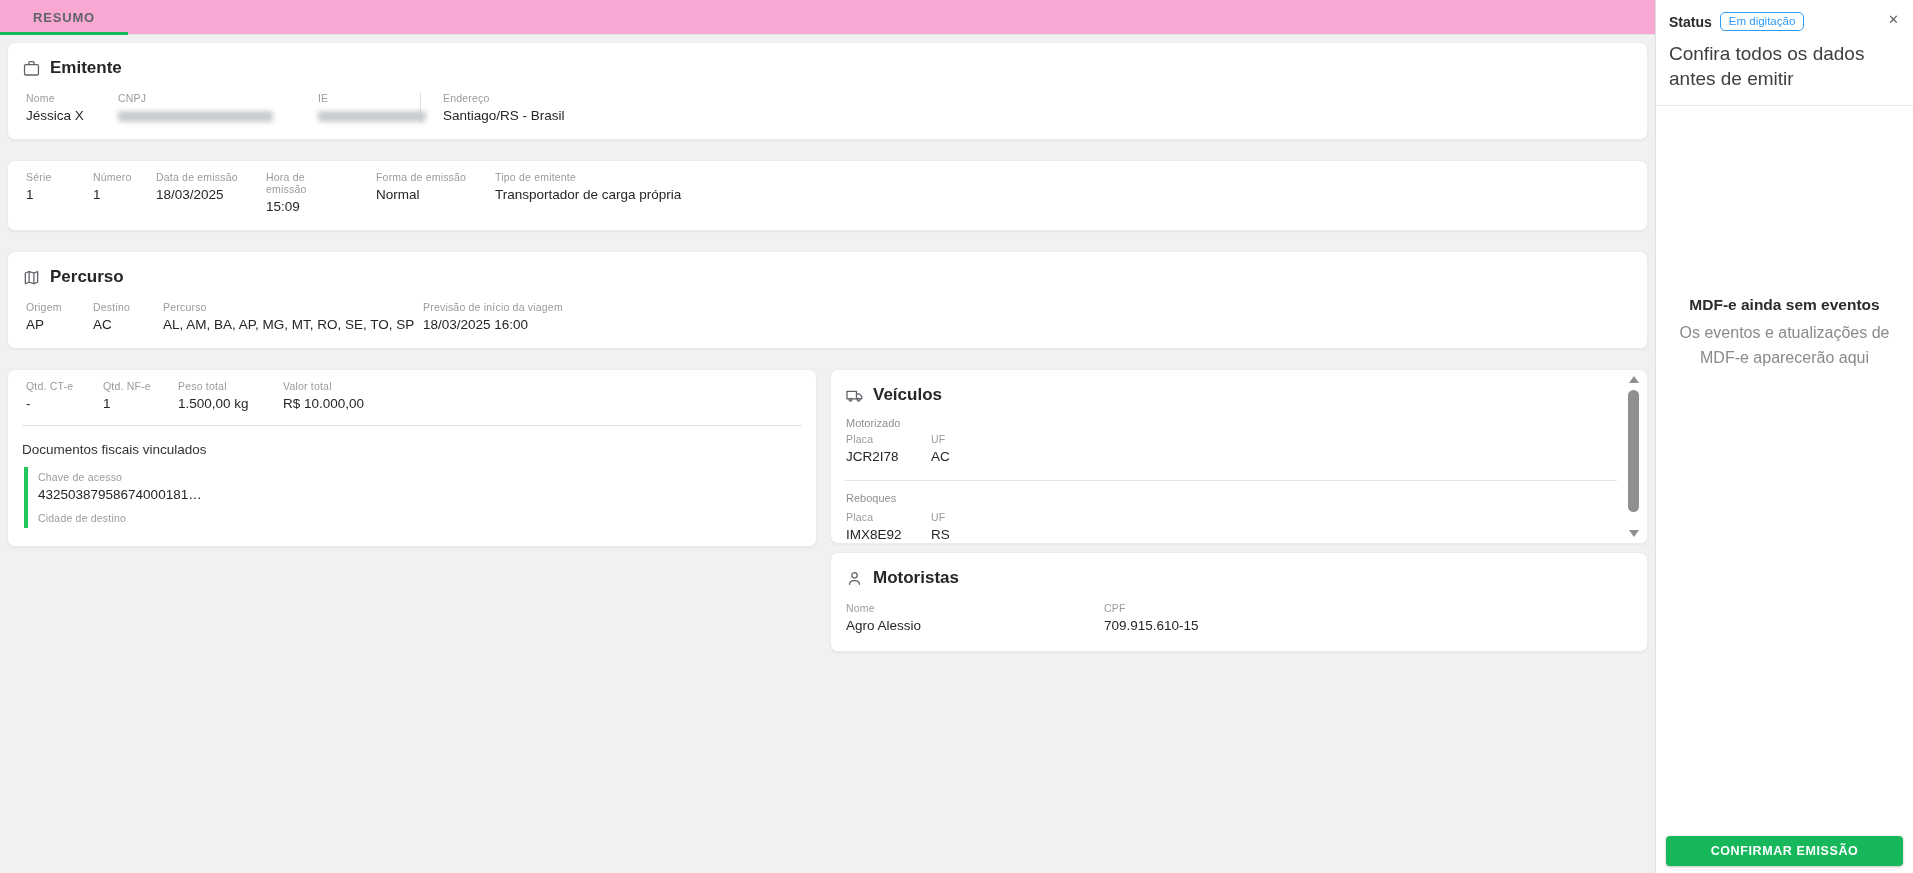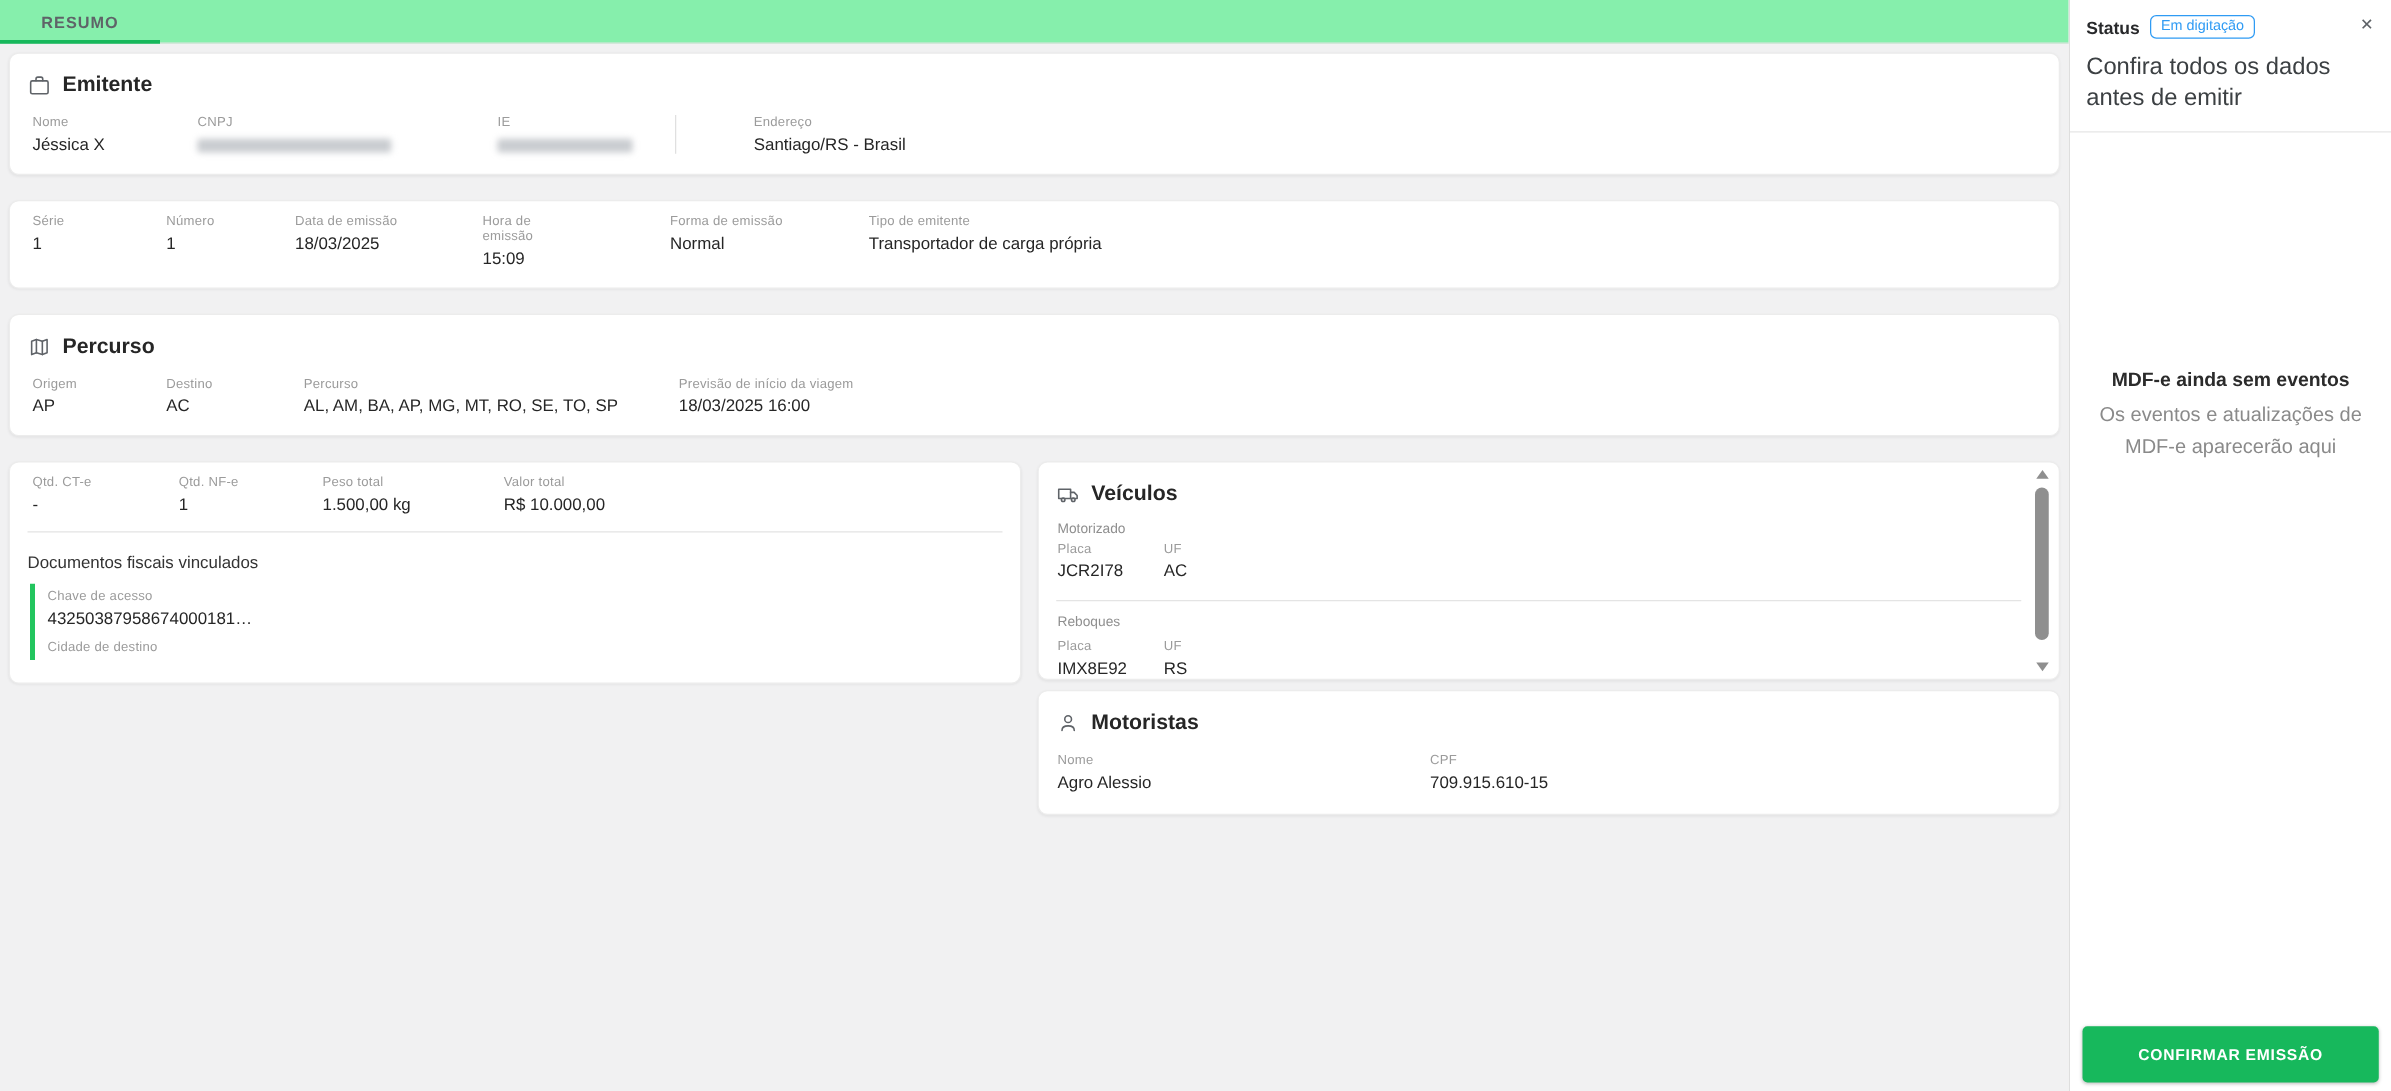--- a/index.html
+++ b/index.html
@@ -4,37 +4,37 @@
 <style>
   * { margin:0; padding:0; box-sizing:border-box; }
   html,body { width:1913px; height:873px; overflow:hidden;
     font-family:"Liberation Sans", sans-serif; background:#fff; color:#2b2b2b; }
 
   .app { position:relative; width:1913px; height:873px; }
 
   
   .main { position:absolute; left:0; top:0; width:1655px; height:873px;
     background:#f1f1f2; }
-  .tabbar { height:35px; background:#86efac; border-bottom:1px solid #e4e4e4;
+  .tabbar { height:35px; background:#f9a8d4; border-bottom:1px solid #e4e4e4;
     display:flex; }
   .tab { width:128px; height:35px; display:flex; align-items:center; justify-content:center;
     position:relative; cursor:pointer; }
   .tab-label { font-size:13px; font-weight:bold; color:#5f6368; letter-spacing:.8px; }
   .tab-underline { position:absolute; left:0; right:0; bottom:0; height:3px; background:var(--green); }
 
   .content { padding:7px 7px 0 7px; }
 
   .card { background:#fff; border:1px solid #ececec; border-radius:8px;
     box-shadow:0 1px 2px rgba(0,0,0,.05); margin-bottom:20px; }
   .card-head { display:flex; align-items:center; gap:9px; padding:15px 14px 4px 14px; }
   .card-title { font-size:17px; font-weight:bold; color:#262626; }
   .card-head svg { width:19px; height:19px; stroke:#5f6368; fill:none;
     stroke-width:1.6; stroke-linejoin:round; stroke-linecap:round; }
 
-  .fields { display:flex; padding:10px 14px 16px 18px; align-items:flex-start;gap:40px; }
+  .fields { display:flex; padding:10px 14px 16px 18px; align-items:flex-start; }
   .f-label { font-size:10.5px; color:#9b9b9b; letter-spacing:.2px; }
   .f-value { font-size:13.5px; color:#262626; margin-top:4px; }
   .vdiv { width:1px; background:#e0e0e0; align-self:stretch; margin:0 0 0 0; }
 
   .blurbar { height:11px; margin-top:7px; border-radius:2px; background:#c9ccd0;
     filter:blur(2.6px); }
 
   
   .c-nome{width:92px;} .c-cnpj{width:200px;} .c-ie{width:88px; margin-right:14px;}
   .c-end{ margin-left:22px; }
@@ -80,21 +80,21 @@
   .status-badge { font-size:11.5px; color:var(--blue); border:1px solid var(--blue);
     border-radius:5px; padding:2px 8px 3px 8px; background:#fff; }
   .close-btn { position:absolute; right:14px; top:13px; font-size:13px; color:#5f6368;
     cursor:pointer; line-height:1; }
   .headline { margin-top:10px; font-size:19px; color:#3c4043; line-height:1.32;
     max-width:250px; }
   .sb-div { height:1px; background:#e6e6e6; margin-top:14px; }
   .empty-state { position:absolute; top:296px; left:0; right:0; text-align:center; }
   .empty-title { font-size:15.5px; font-weight:bold; color:#2b2b2b; }
   .empty-sub { font-size:16px; color:#8a8a8a; line-height:1.55; margin:7px 4px 0 4px; }
-  .confirm-btn { position:absolute; left:10px; right:10px; bottom:7px; height:45px;
+  .confirm-btn { position:absolute; left:10px; right:10px; bottom:7px; height:30px;
     background:var(--green); border:none; border-radius:4px; color:#fff;
     font-family:"Liberation Sans", sans-serif; font-size:12.5px; font-weight:bold;
     letter-spacing:.6px; cursor:pointer; box-shadow:0 1px 3px rgba(0,0,0,.25);margin-top:24px; }
 </style>
 </head>
 <body>
 
 <div class="app">
 
   <div class="main">

